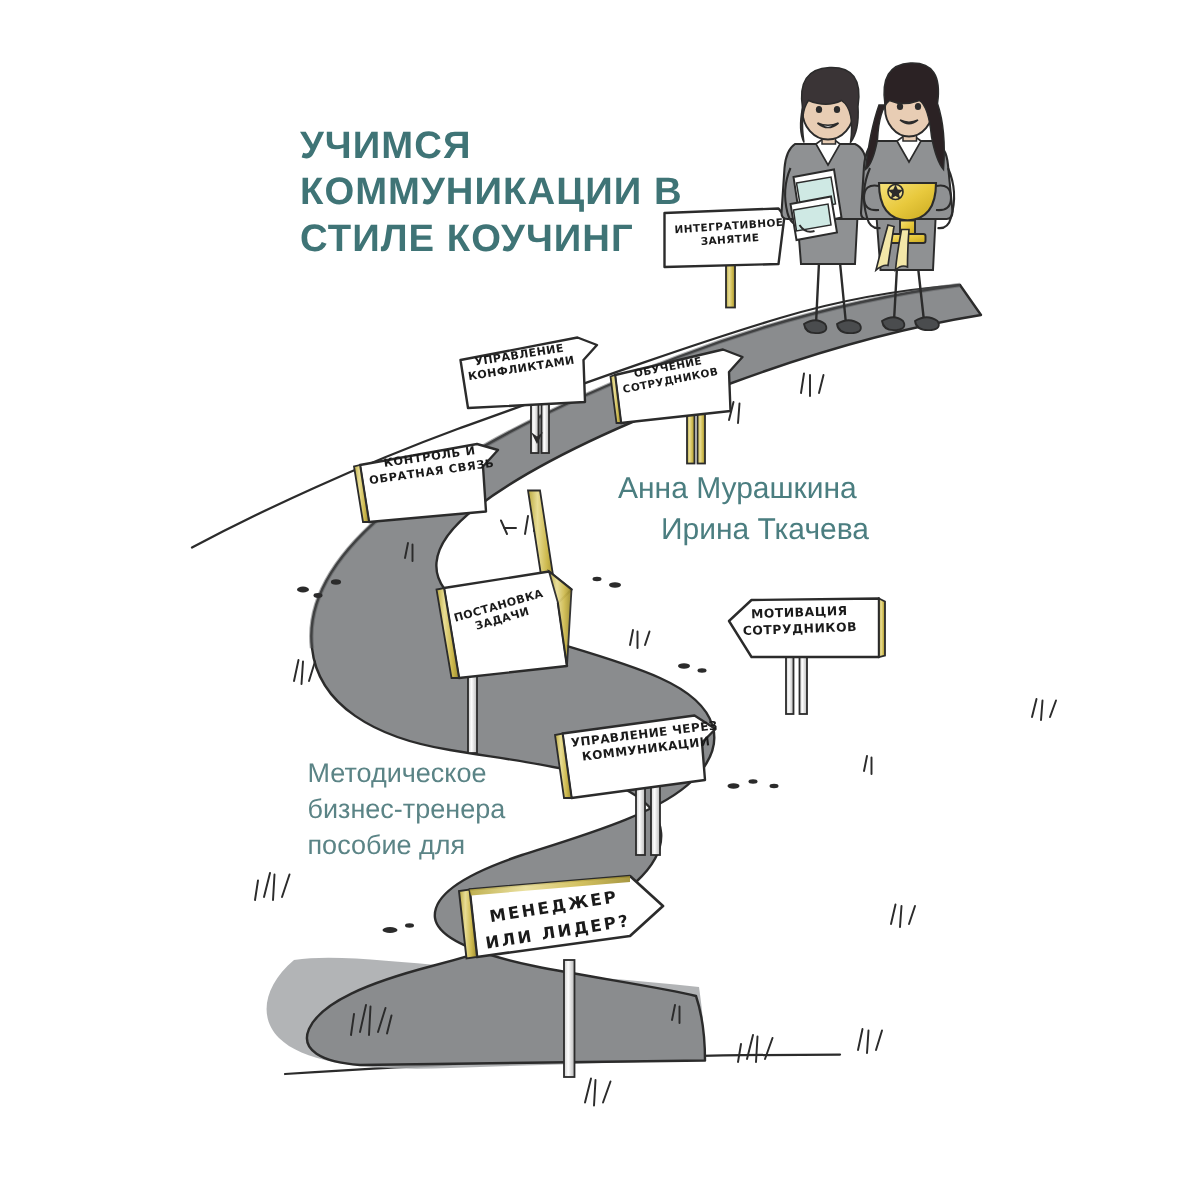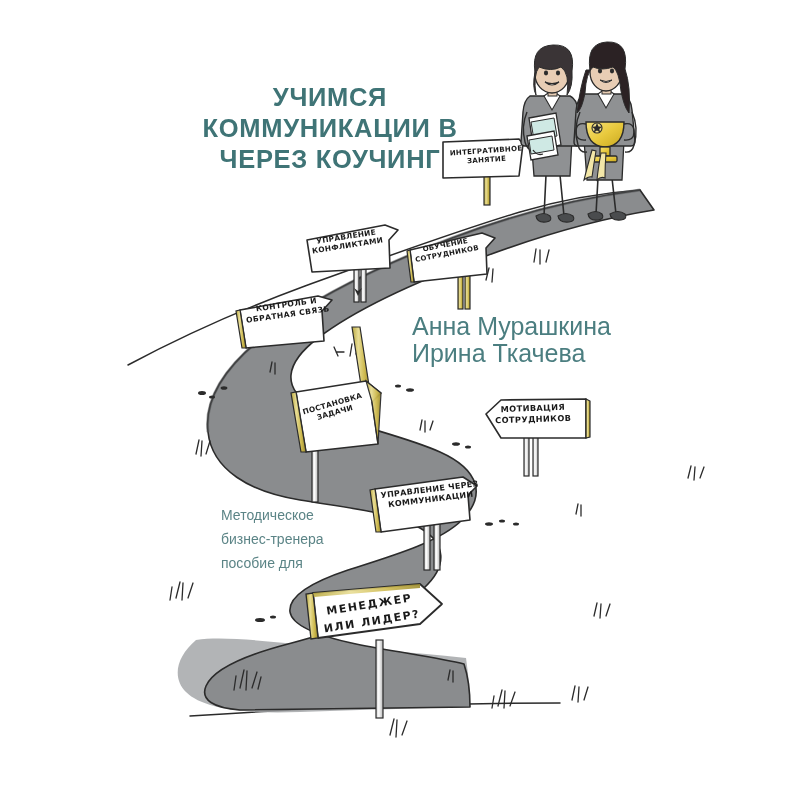--- a/index.html
+++ b/index.html
@@ -32,56 +32,54 @@
     width: 260px;
   }
   .title-line {
     font-family: "Liberation Sans", sans-serif;
     font-weight: bold;
     font-size: 25.5px;
     letter-spacing: 0.7px;
     line-height: 31px;
     color: #3f7476;
     white-space: nowrap;
-    text-align: center;
   }
 
   
   .authors-block {
     position: absolute;
     left: 412px;
     top: 313px;
     width: 230px;
   }
   .author-name {
     font-family: "Liberation Sans", sans-serif;
-    font-size: 25px;
+    font-size: 20px;
     line-height: 27px;
     color: #4b7e80;
     white-space: nowrap;
   }
   .author-name.second {
-    text-align: left;
+    text-align: center;
     width: 196px;
   }
 
   
   .subtitle-block {
     position: absolute;
     left: 205px;
     top: 503px;
     width: 190px;
   }
   .subtitle-line {
     font-family: "Liberation Sans", sans-serif;
-    font-size: 14px;
+    font-size: 18px;
     line-height: 24px;
     color: #5b8486;
     white-space: nowrap;
-    margin-left: 16px;
   }
 
   
   .sign-label {
     position: absolute;
     font-family: "DejaVu Sans", sans-serif;
     font-weight: bold;
     color: #1a1a1a;
     text-align: center;
     line-height: 1.28;
@@ -319,21 +317,21 @@
 
         <path d="M592,150 q-5,18 -8,30 q5,-4 8,-3 q2,-14 4,-26 Z" fill="#f3e7a8" stroke="#2b2b2b" stroke-width="1.1"></path>
         <path d="M601,153 q-3,16 -4,27 q4,-4 8,-2 q0,-13 1,-25 Z" fill="#f3e7a8" stroke="#2b2b2b" stroke-width="1.1"></path>
       </g>
     </g>
   </svg>
 
   <div class="title-block">
     <div class="title-line">УЧИМСЯ</div>
     <div class="title-line">КОММУНИКАЦИИ В</div>
-    <div class="title-line">ЧЕРЕЗ КОУЧИНГ</div>
+    <div class="title-line">СТИЛЕ КОУЧИНГ</div>
   </div>
 
   <div class="authors-block">
     <div class="author-name">Анна Мурашкина</div>
     <div class="author-name second">Ирина Ткачева</div>
   </div>
 
   <div class="subtitle-block">
     <div class="subtitle-line">Методическое</div>
     <div class="subtitle-line">бизнес-тренера</div>

